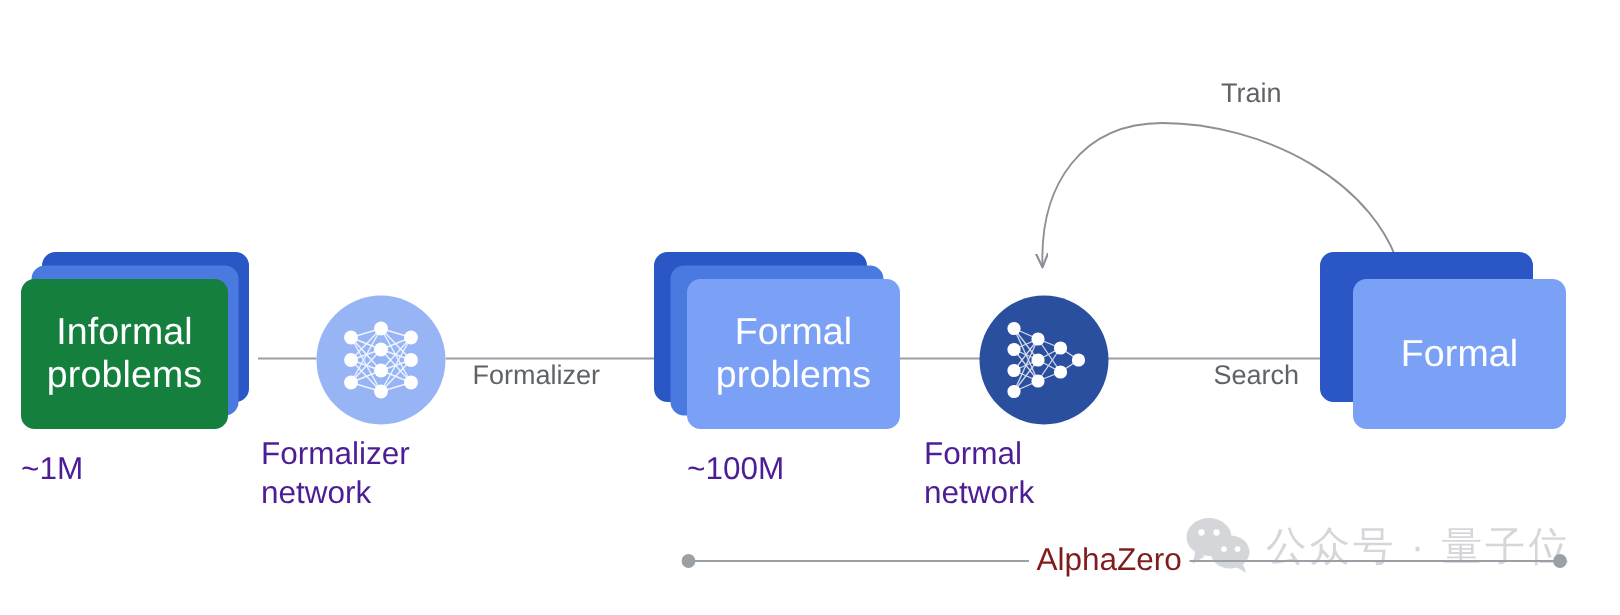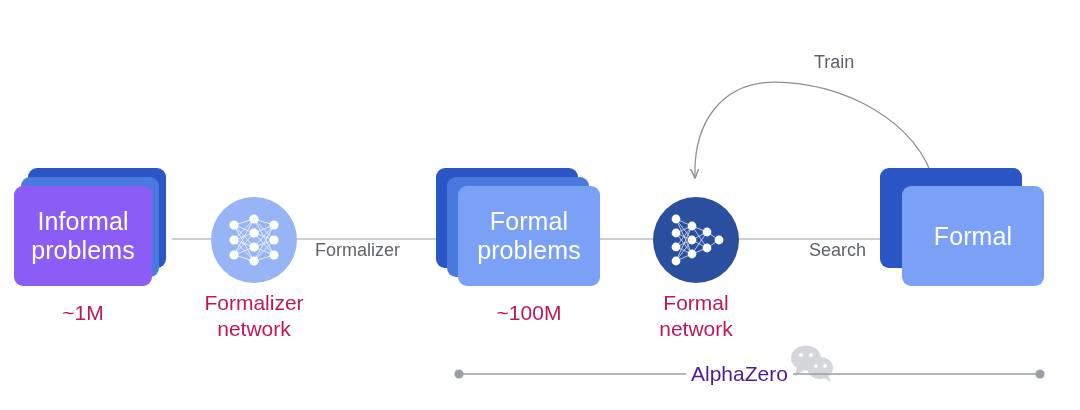--- a/index.html
+++ b/index.html
@@ -44,22 +44,22 @@
     position: absolute;
     border-radius: 50%;
     display: flex;
     align-items: center;
     justify-content: center;
   }
 
   
   .caption {
     position: absolute;
-    text-align: center;
-    color: #be185d;
+    text-align: left;
+    color: #4c1d95;
     font-size: 21px;
     line-height: 1.22;
     white-space: nowrap;
   }
   .caption span { display: block; }
 
   
   .edge-label {
     position: absolute;
     color: #5f6368;
@@ -73,21 +73,21 @@
     left: 0;
     top: 0;
     width: 1080px;
     height: 410px;
     pointer-events: none;
   }
 
   
   .bracket-label {
     position: absolute;
-    color: #4c1d95;
+    color: #7f1d1d;
     font-size: 21px;
     background: #ffffff;
     padding: 0 5px;
     white-space: nowrap;
   }
 
   
   .watermark {
     position: absolute;
     display: flex;
@@ -129,21 +129,21 @@
     <path d="M 935,186 C 920,120 840,82 775,82 C 722,82 693,122 695,178" fill="none" stroke="#8b9096" stroke-width="1.25" marker-end="url(#arrowhead-train)"></path>
 
     <line x1="462" y1="374" x2="1038" y2="374" stroke="#9aa0a6" stroke-width="1.3"></line>
     <circle cx="459" cy="374" r="4.6" fill="#9aa0a6"></circle>
     <circle cx="1040" cy="374" r="4.6" fill="#9aa0a6"></circle>
   </svg>
 
   <div class="stack" style="left:14px; top:168px; width:160px; height:122px;">
     <div class="card" style="left:14px; top:0px; width:138px; height:100px; background:#2a56c6;"></div>
     <div class="card" style="left:7px; top:9px; width:138px; height:100px; background:#4a7ae0;"></div>
-    <div class="card card-front" style="left:0px; top:18px; width:138px; height:100px; background:#8b5cf6;">
+    <div class="card card-front" style="left:0px; top:18px; width:138px; height:100px; background:#15803d;">
       <div>
         <span>Informal</span>
         <span>problems</span>
       </div>
     </div>
   </div>
   <div class="caption" style="left:14px; top:300px; width:138px;">
     <span>~1M</span>
   </div>
 
@@ -279,15 +279,16 @@
         <ellipse cx="30" cy="23" rx="13" ry="11"></ellipse>
         <path d="M38 30 L41 37 L34 33 Z"></path>
       </g>
       <g fill="#ffffff">
         <circle cx="11" cy="10" r="2.1"></circle>
           <circle cx="21" cy="10" r="2.1"></circle>
         <circle cx="26" cy="21" r="1.9"></circle>
           <circle cx="35" cy="21" r="1.9"></circle>
       </g>
     </svg>
+    <div class="watermark-text">公众号 · 量子位</div>
   </div>
 
 </div>
 
 </body></html>

